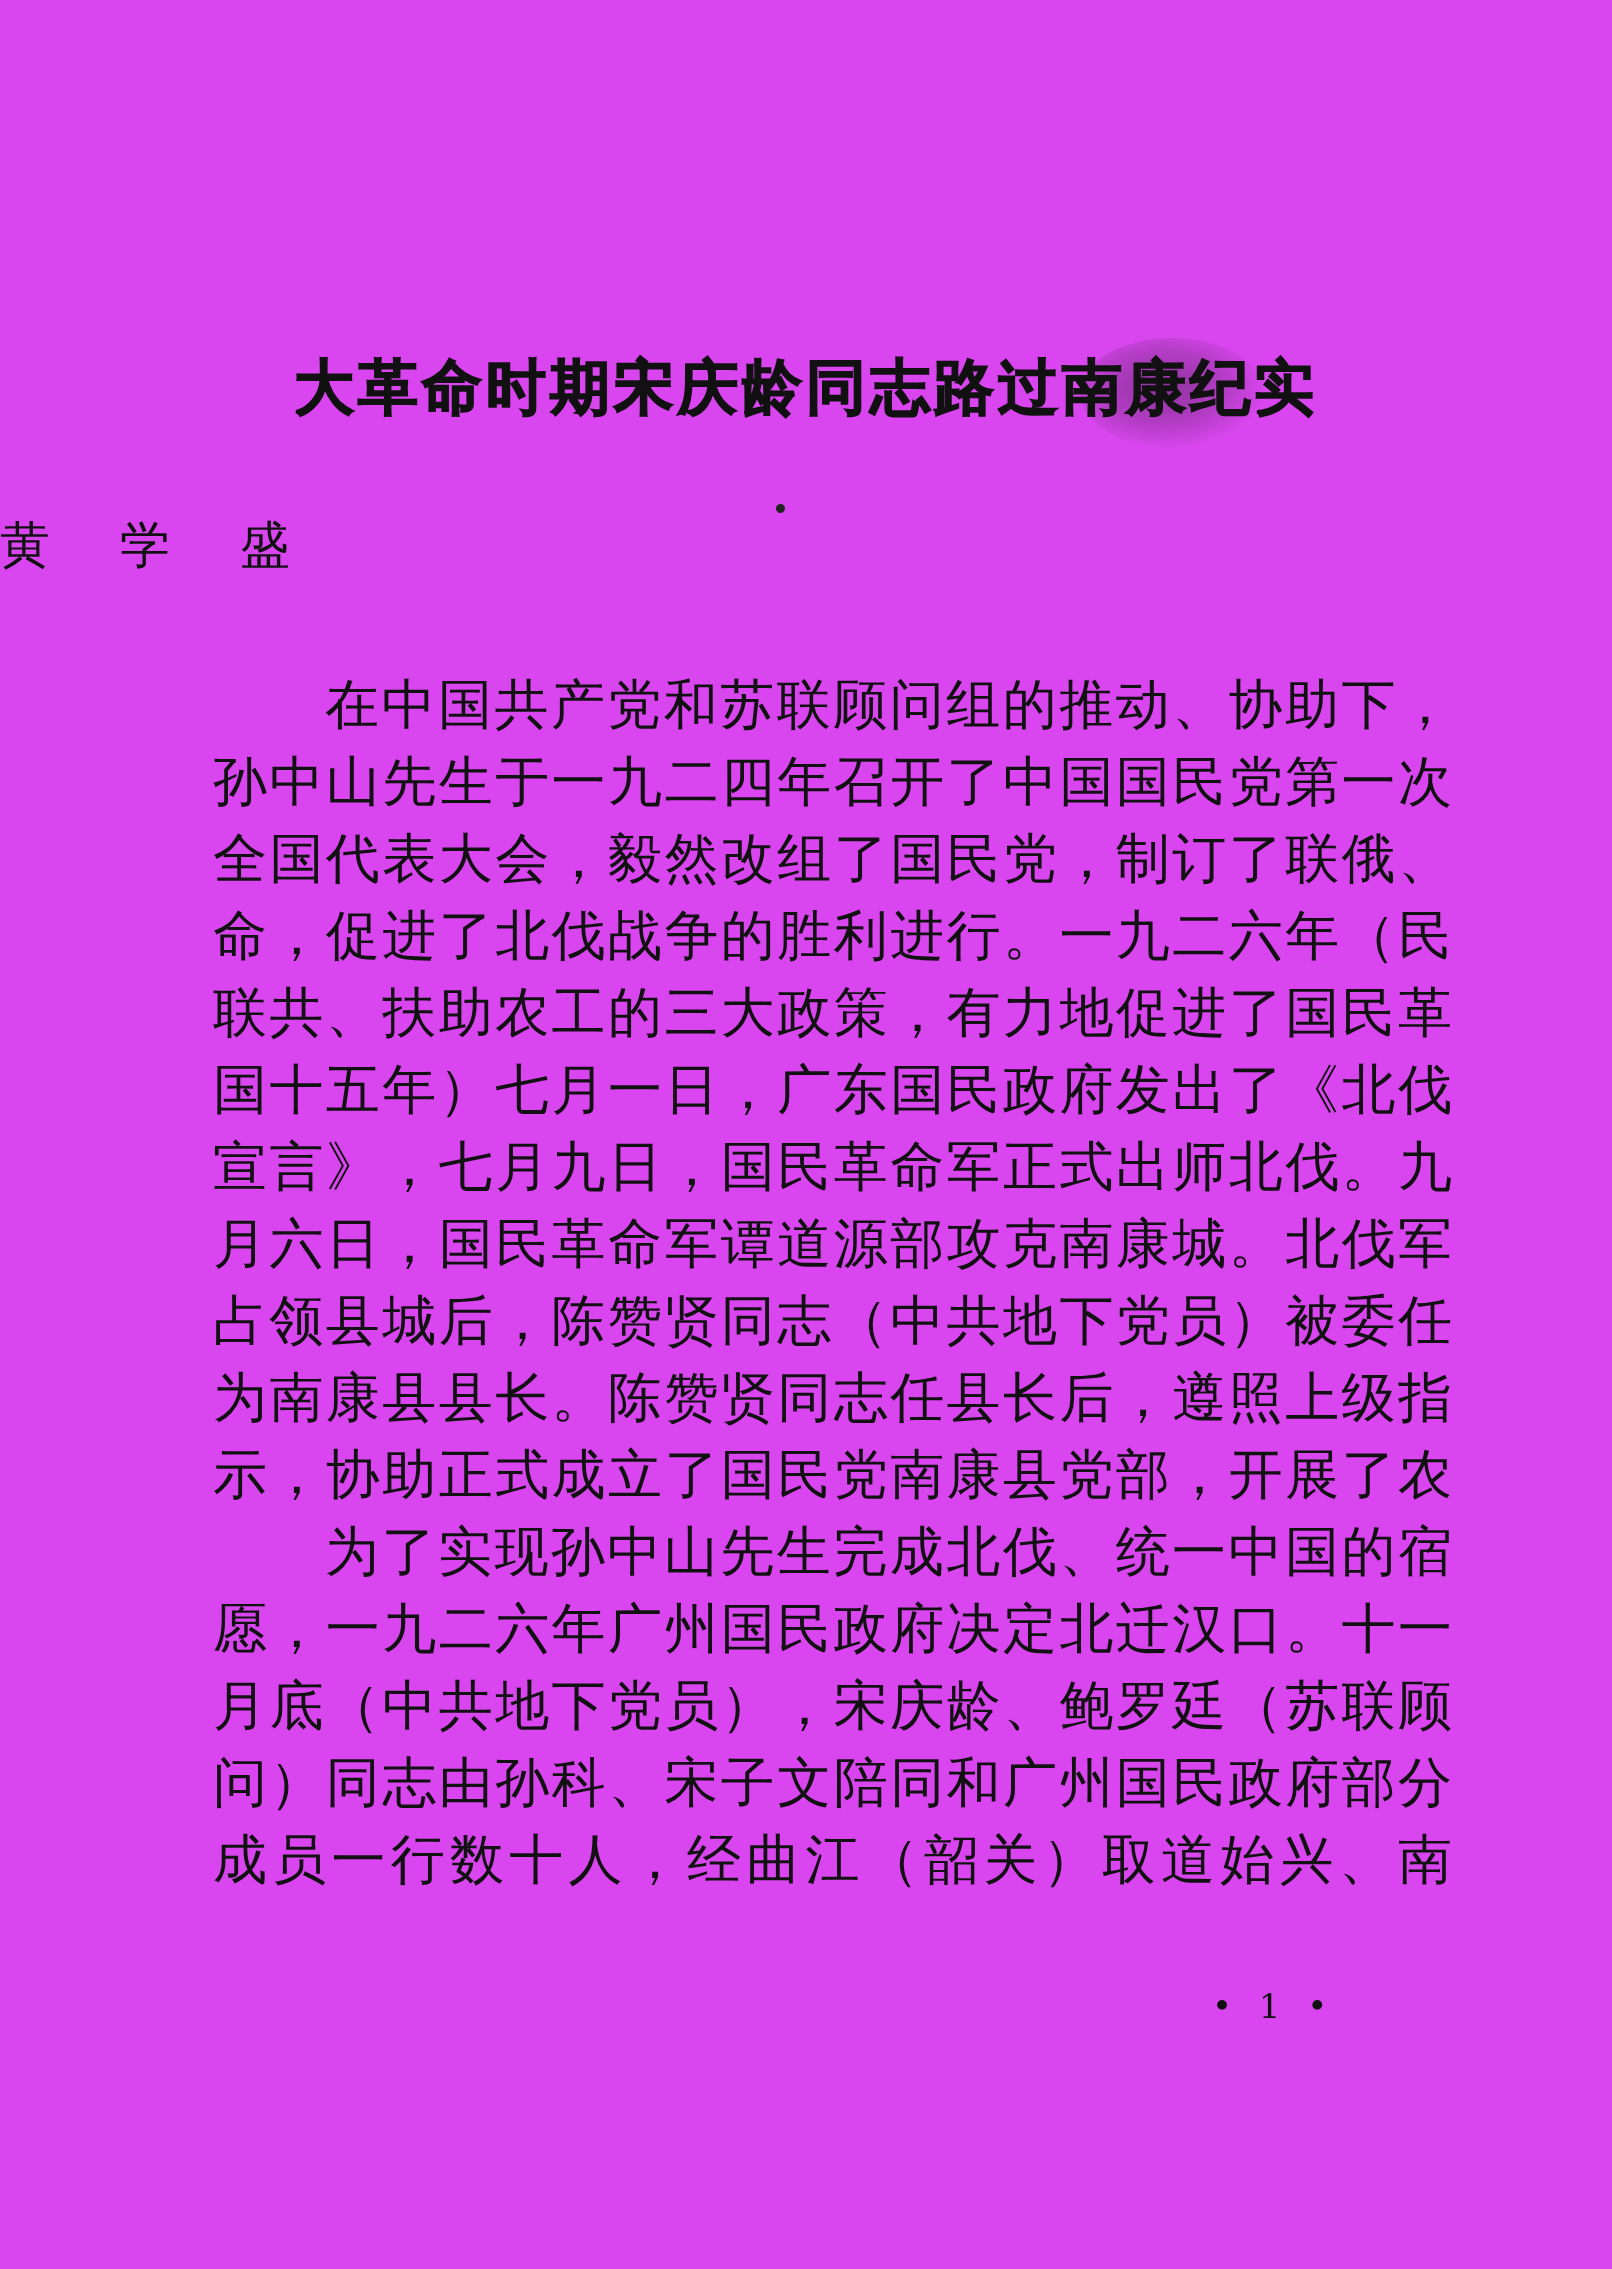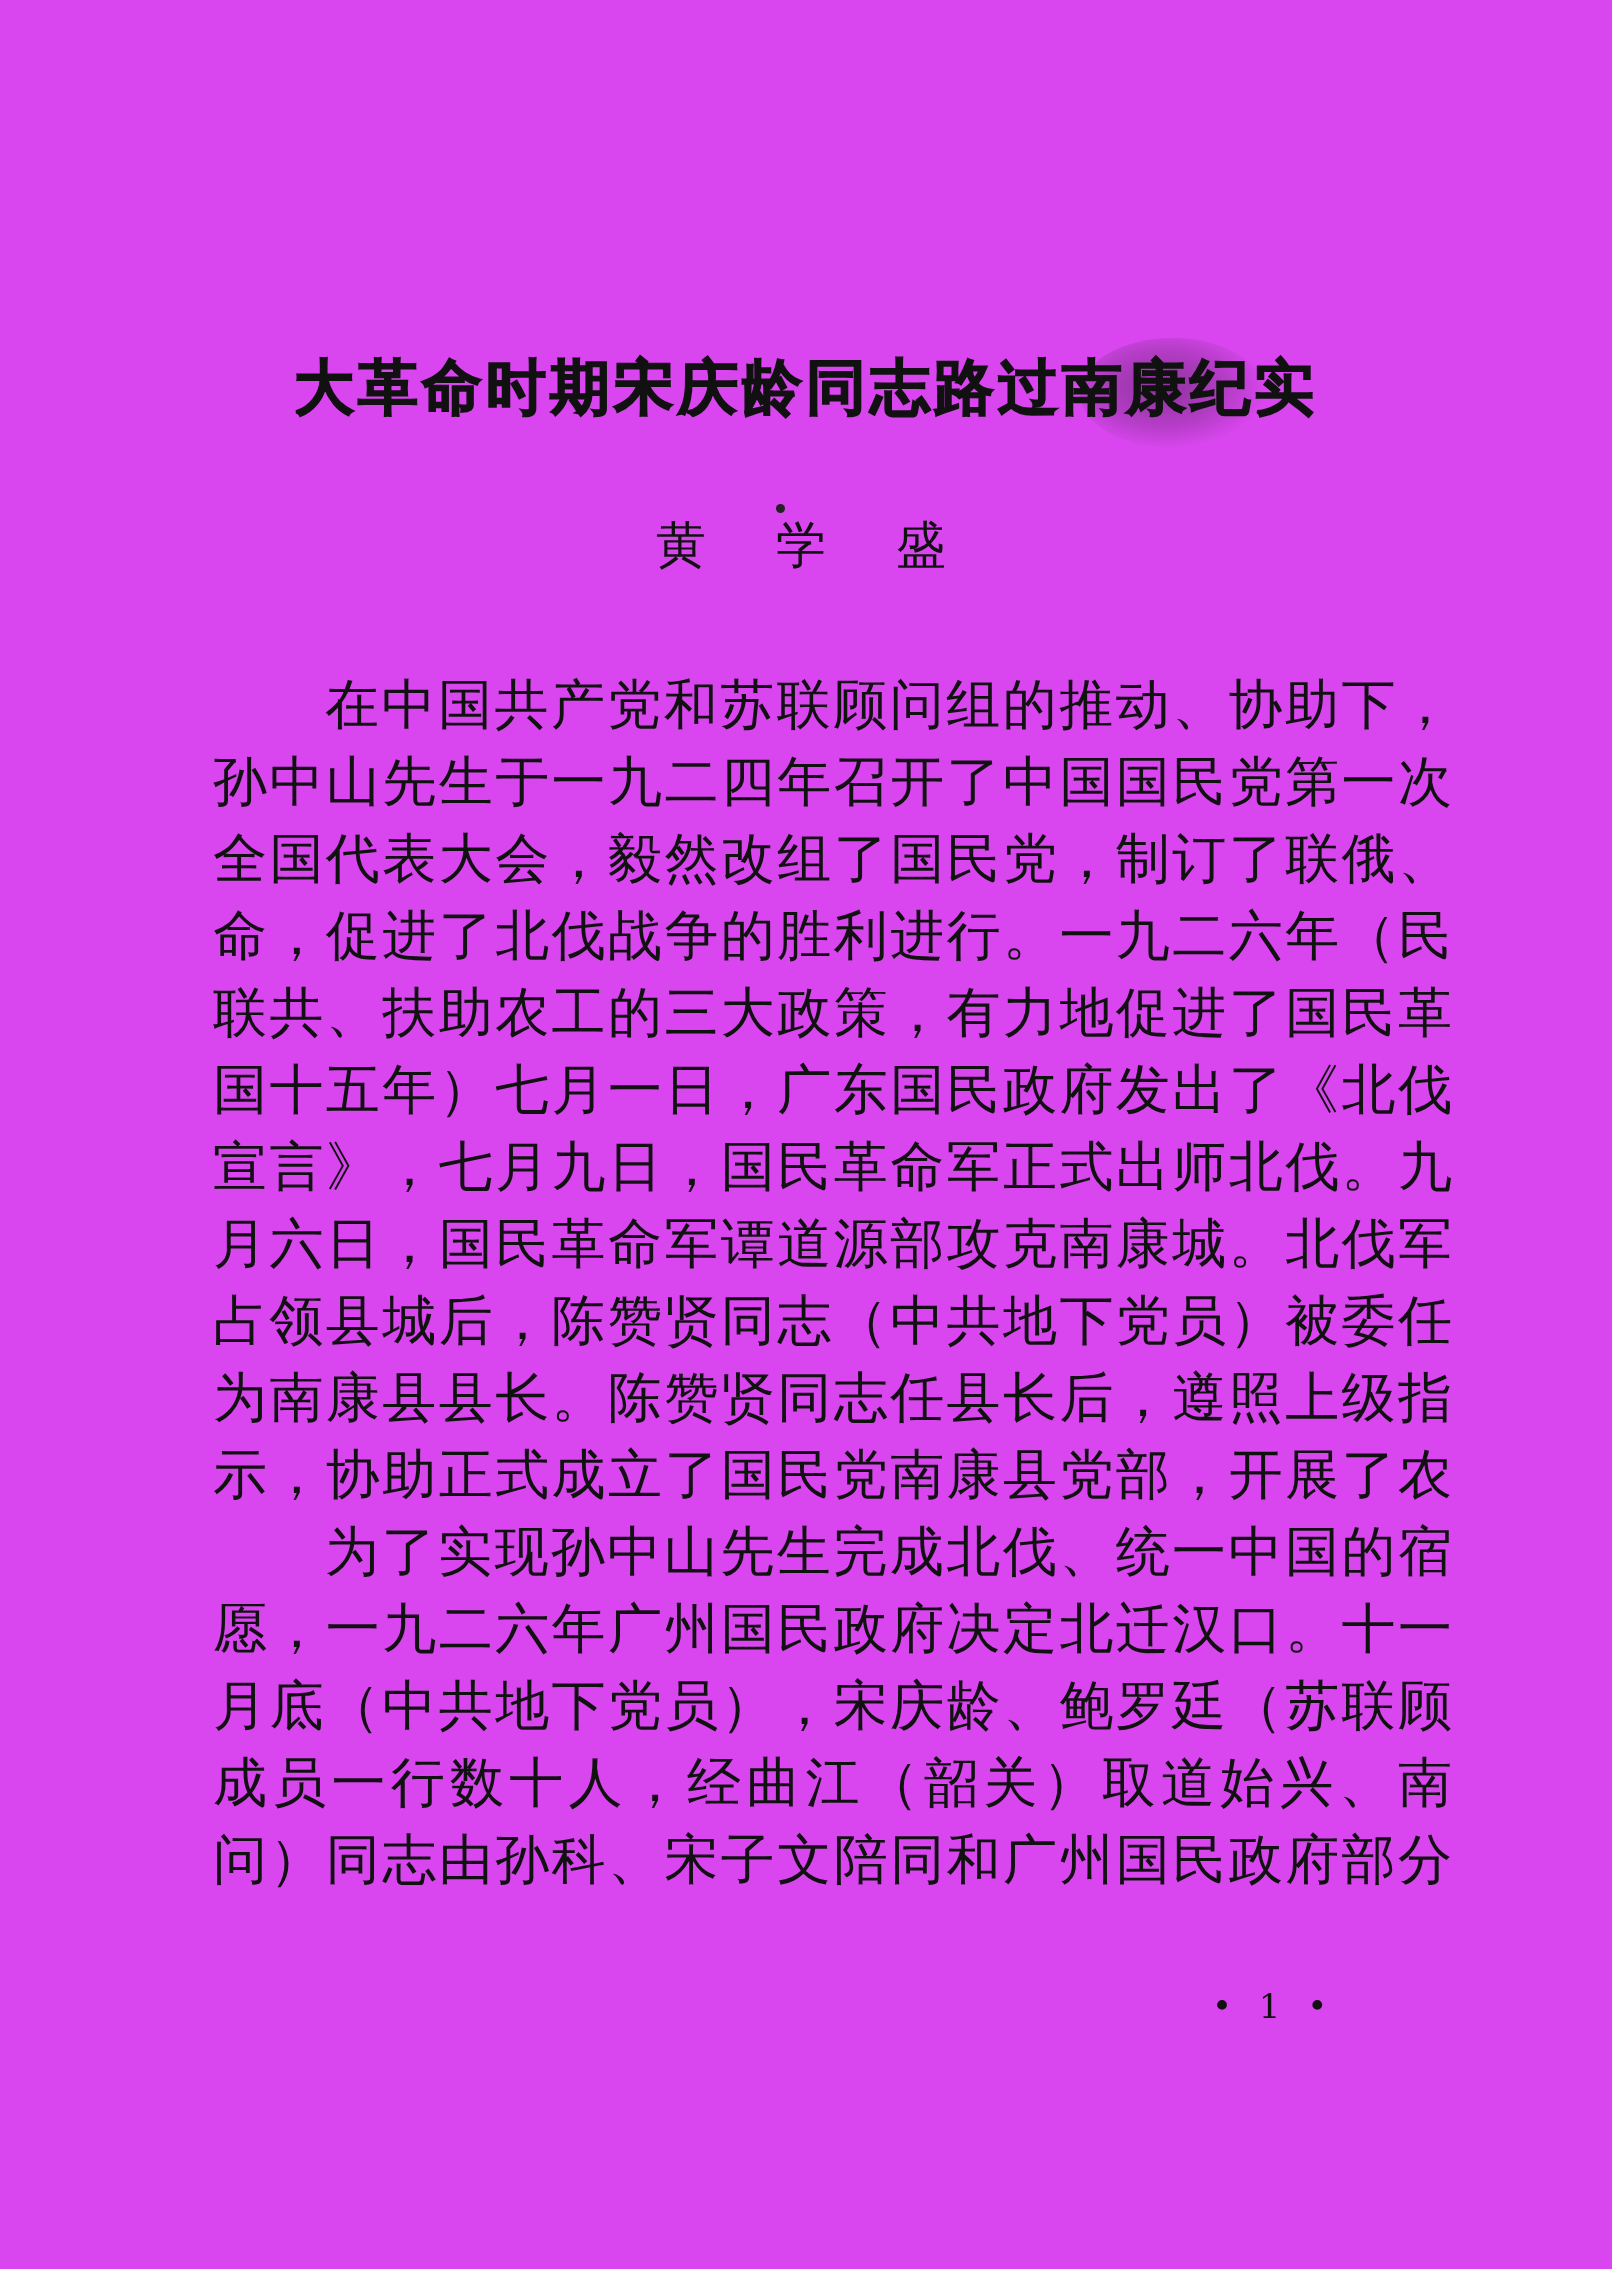--- a/index.html
+++ b/index.html
@@ -23,21 +23,21 @@
     font-size: 60px;
     letter-spacing: 4px;
     white-space: nowrap;
     -webkit-text-stroke: 1.5px #111;
   }
   .doc-author {
     position: absolute;
     top: 512px;
     left: 0;
     width: 100%;
-    text-align: center;
+    text-align: left;
     font-size: 50px;
     letter-spacing: 10px;
     white-space: nowrap;
   }
   .body-text {
     position: absolute;
     top: 666px;
     left: 195px;
     width: 1240px;
     font-size: 54px;
@@ -105,19 +105,19 @@
       <div class="line justify">联共、扶助农工的三大政策，有力地促进了国民革</div>
       <div class="line justify">国十五年）七月一日，广东国民政府发出了《北伐</div>
       <div class="line justify">宣言》，七月九日，国民革命军正式出师北伐。九</div>
       <div class="line justify">月六日，国民革命军谭道源部攻克南康城。北伐军</div>
       <div class="line justify">占领县城后，陈赞贤同志（中共地下党员）被委任</div>
       <div class="line justify">为南康县县长。陈赞贤同志任县长后，遵照上级指</div>
       <div class="line justify">示，协助正式成立了国民党南康县党部，开展了农</div>
       <div class="line indent justify">为了实现孙中山先生完成北伐、统一中国的宿</div>
       <div class="line justify">愿，一九二六年广州国民政府决定北迁汉口。十一</div>
       <div class="line justify">月底（中共地下党员），宋庆龄、鲍罗廷（苏联顾</div>
+      <div class="line justify">问）同志由孙科、宋子文陪同和广州国民政府部分</div>
       <div class="line justify">成员一行数十人，经曲江（韶关）取道始兴、南</div>
-      <div class="line justify">问）同志由孙科、宋子文陪同和广州国民政府部分</div>
     </div>
 
   <div class="page-number">• 1 •</div>
 
 </div>
 
 </body></html>

